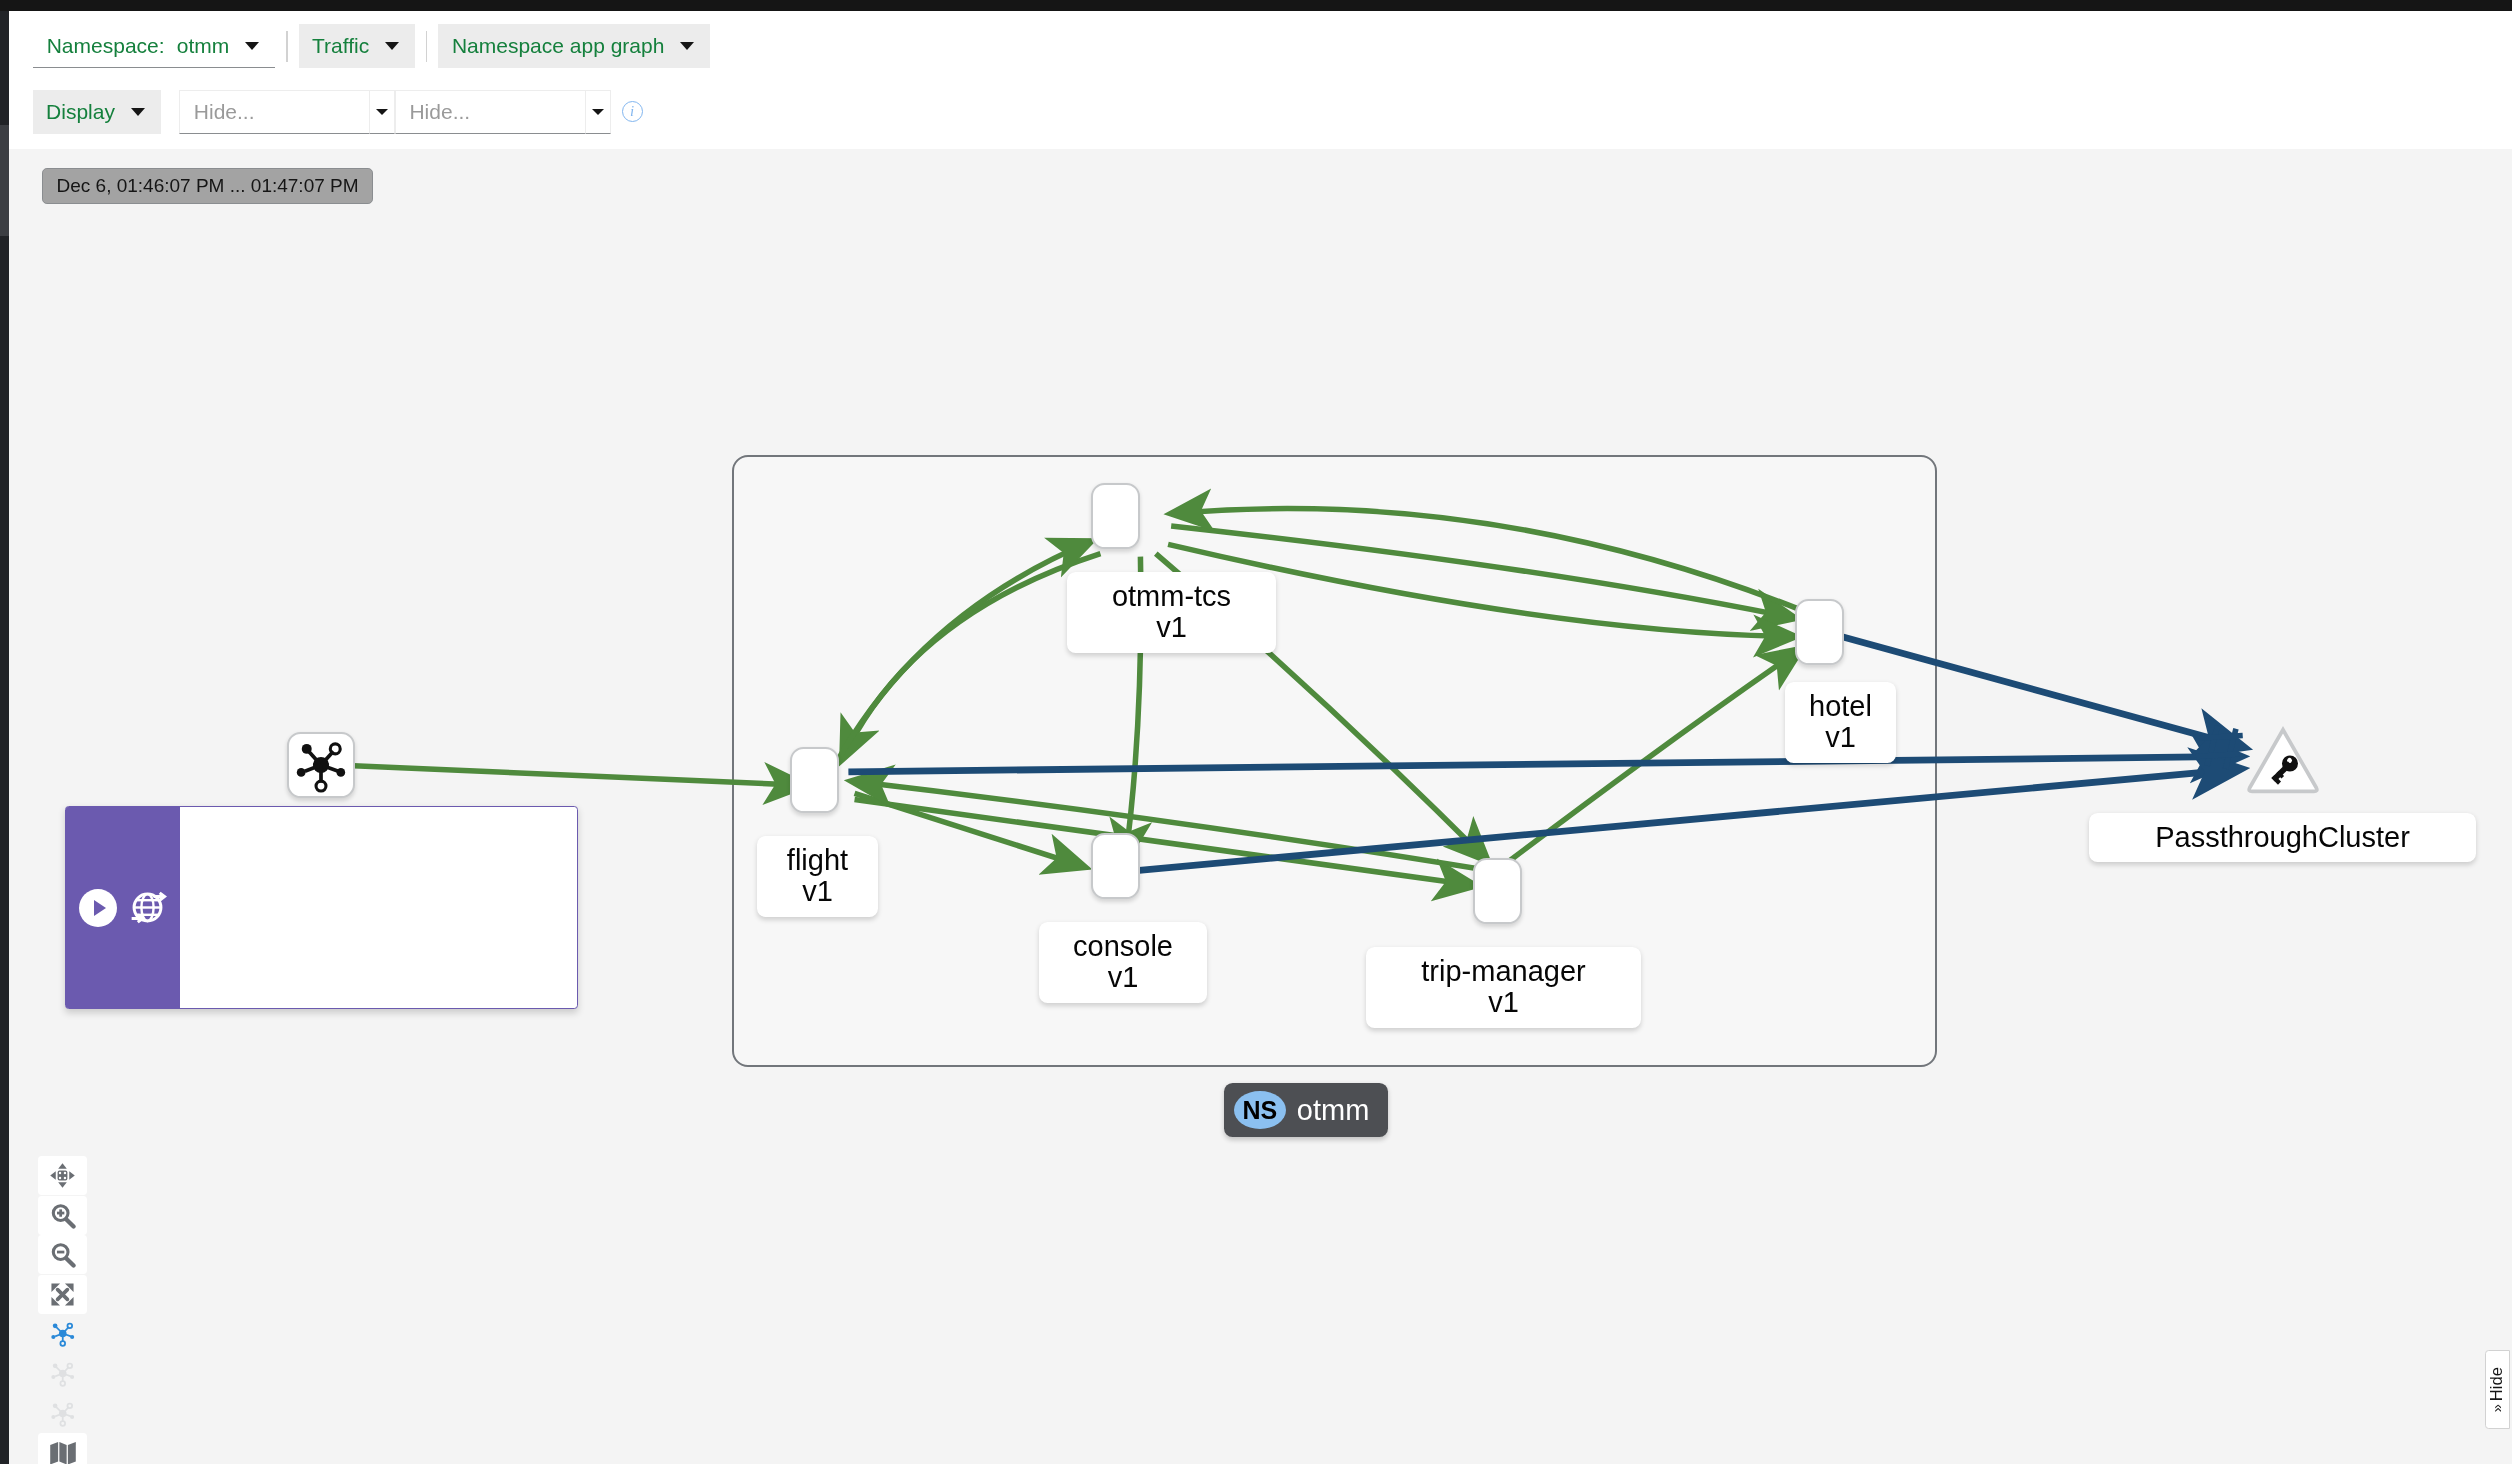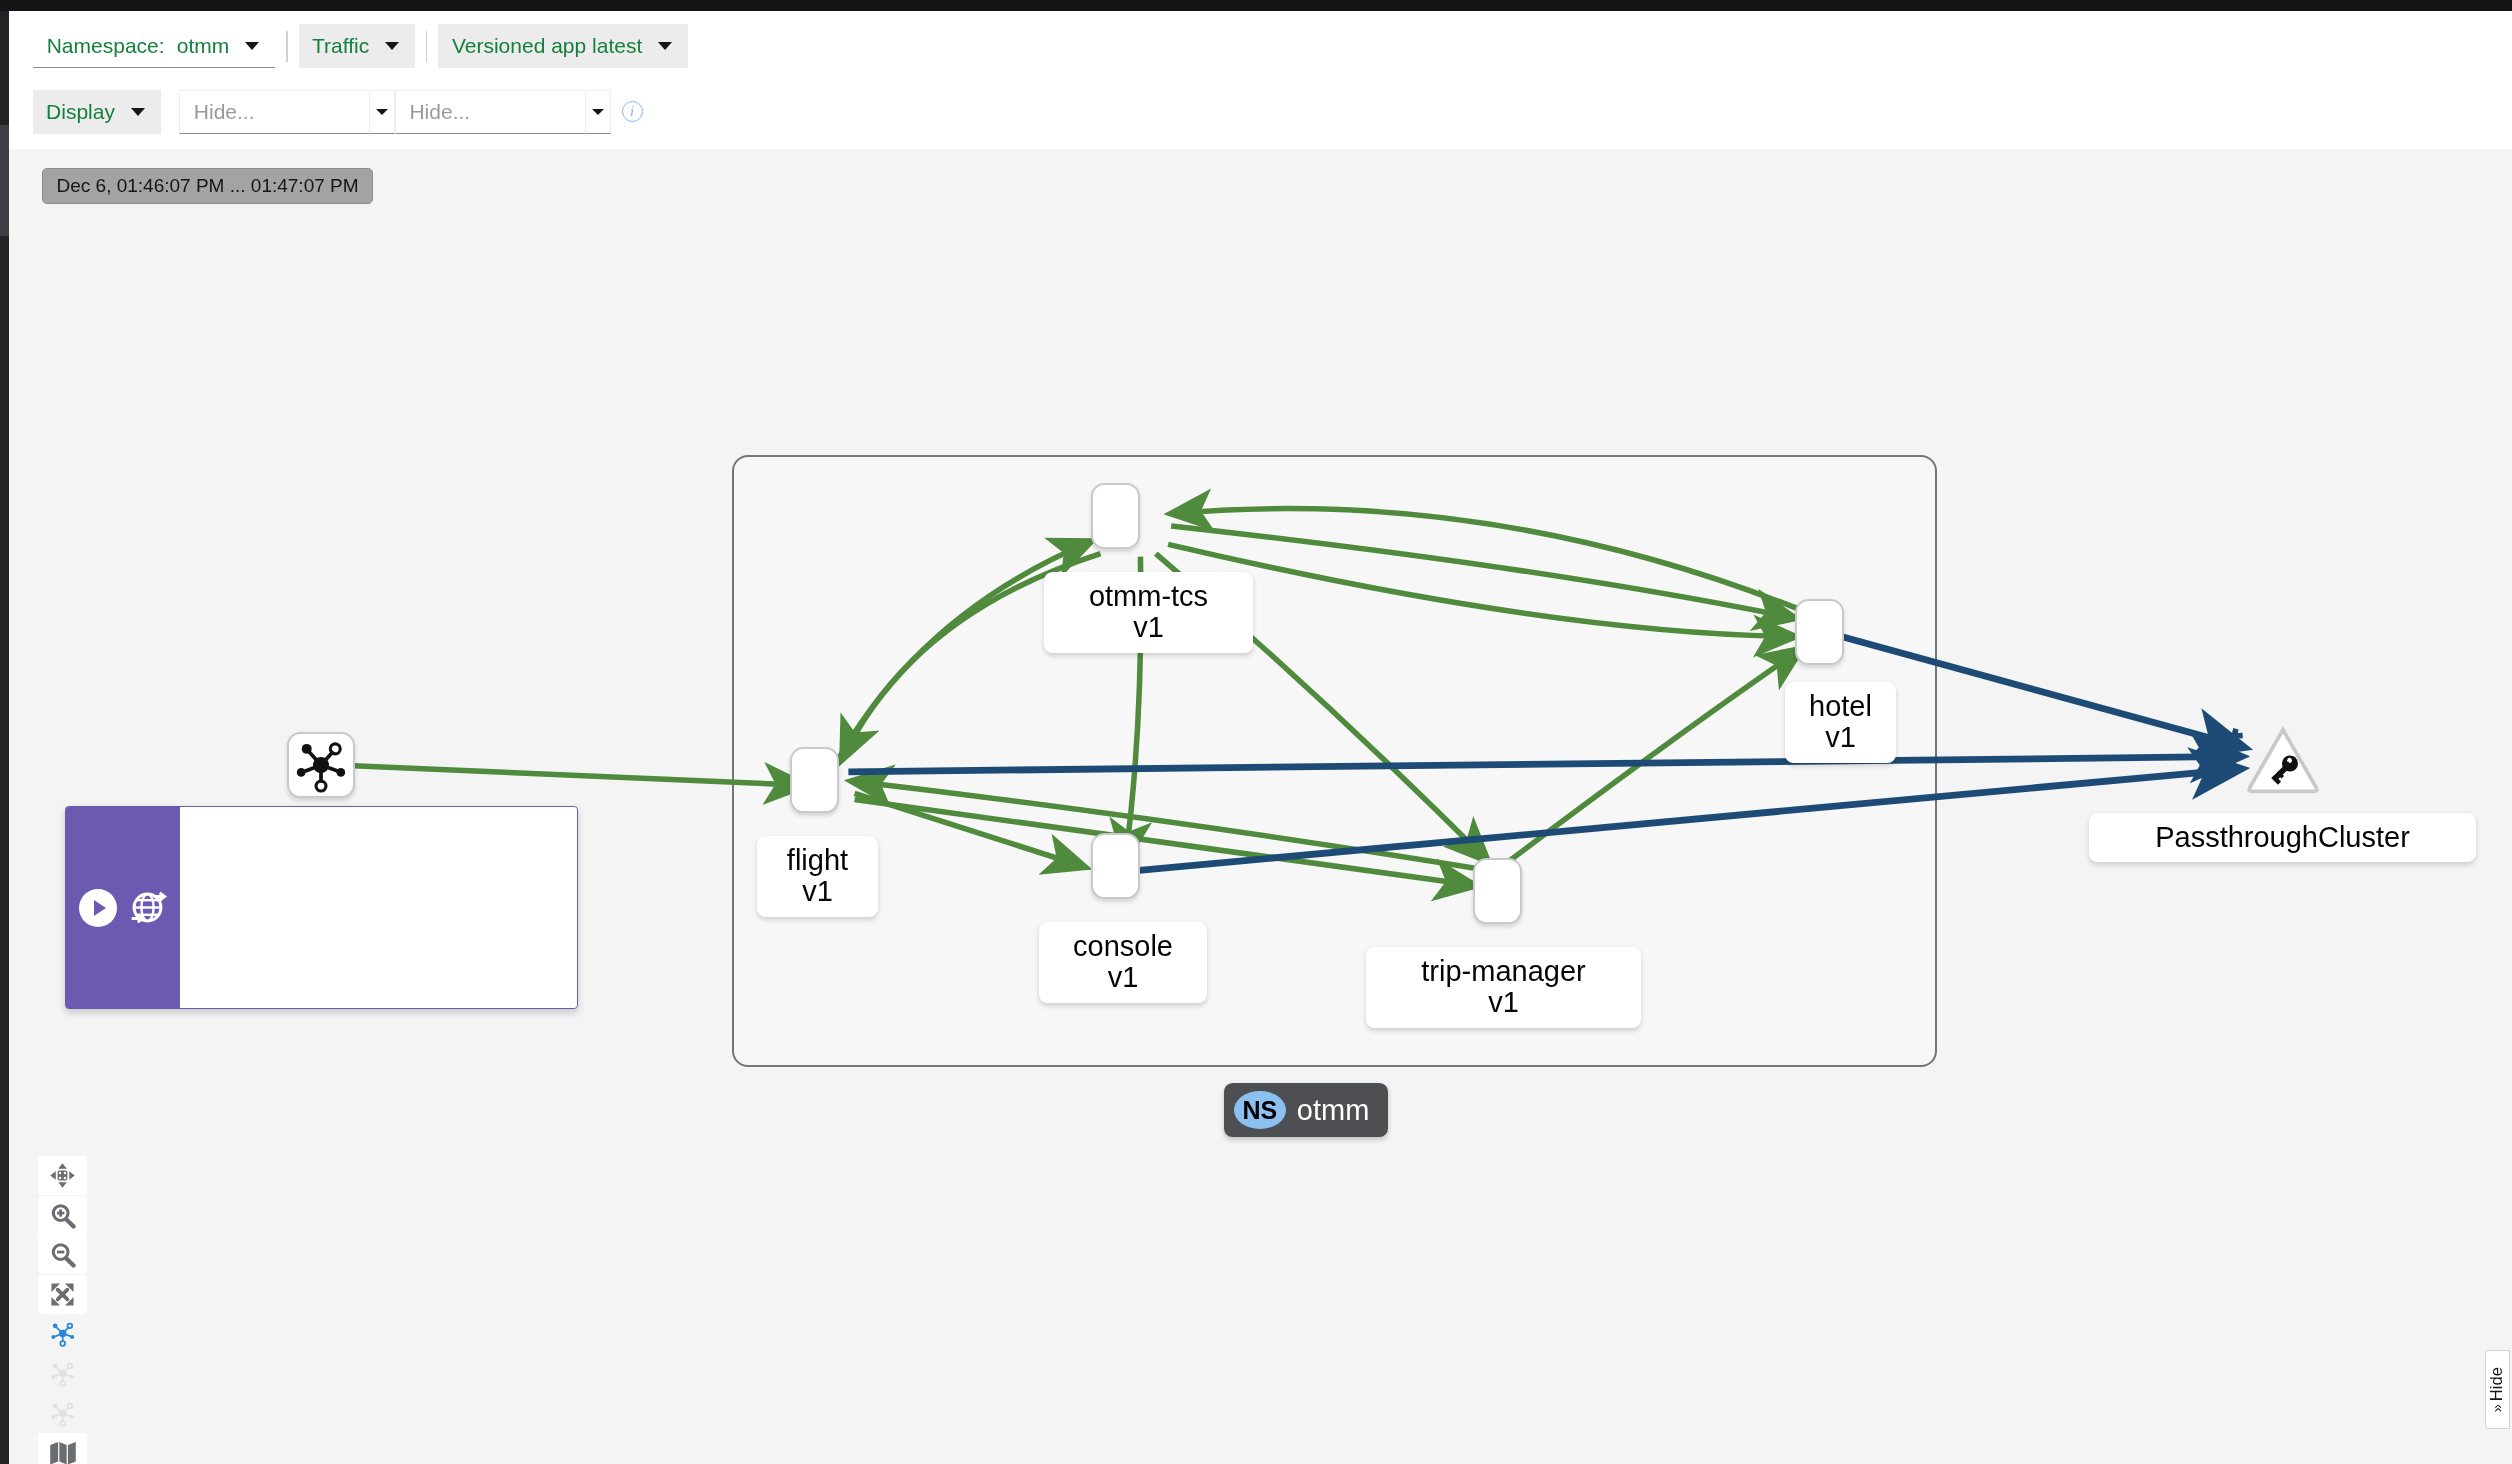--- a/index.html
+++ b/index.html
@@ -213,21 +213,21 @@
         <span class="val">otmm</span>
         <span class="caret"></span>
       </div>
       <div class="tb-sep"></div>
       <div class="ctl ctl-grey">
         <span>Traffic</span>
         <span class="caret"></span>
       </div>
       <div class="tb-sep"></div>
       <div class="ctl ctl-grey">
-        <span>Versioned app latest</span>
+        <span>Namespace app graph</span>
         <span class="caret"></span>
       </div>
     </div>
 
     <div class="tb-row tb-row-2">
       <div class="ctl ctl-grey">
         <span>Display</span>
         <span class="caret"></span>
       </div>
       <div style="width:18.4px"></div>
@@ -327,21 +327,21 @@
         <line x1="10" y1="32" x2="54" y2="32" stroke="#fff" stroke-width="4"></line>
         <line x1="14" y1="20" x2="50" y2="20" stroke="#fff" stroke-width="4"></line>
         <line x1="14" y1="44" x2="50" y2="44" stroke="#fff" stroke-width="4"></line>
         <path d="M42 14 L58 14 M52 8 L60 14 L52 20" stroke="#fff" stroke-width="5" fill="none"></path>
         <path d="M6 50 L22 50 M16 44 L24 50 L16 56" stroke="#fff" stroke-width="5" fill="none"></path>
       </svg>
     </div>
   </div>
 
   <div class="node" style="left:1091px; top:483px; width:49px; height:66px;"></div>
-  <div class="node-lbl" style="left:1044px; top:572px; width:209px;">
+  <div class="node-lbl" style="left:1067px; top:572px; width:209px;">
     <div>otmm-tcs</div>
     <div>v1</div>
   </div>
 
   <div class="node" style="left:790px; top:747px; width:49px; height:66px;"></div>
   <div class="node-lbl" style="left:757px; top:836px; width:121px;">
     <div>flight</div>
     <div>v1</div>
   </div>
 

